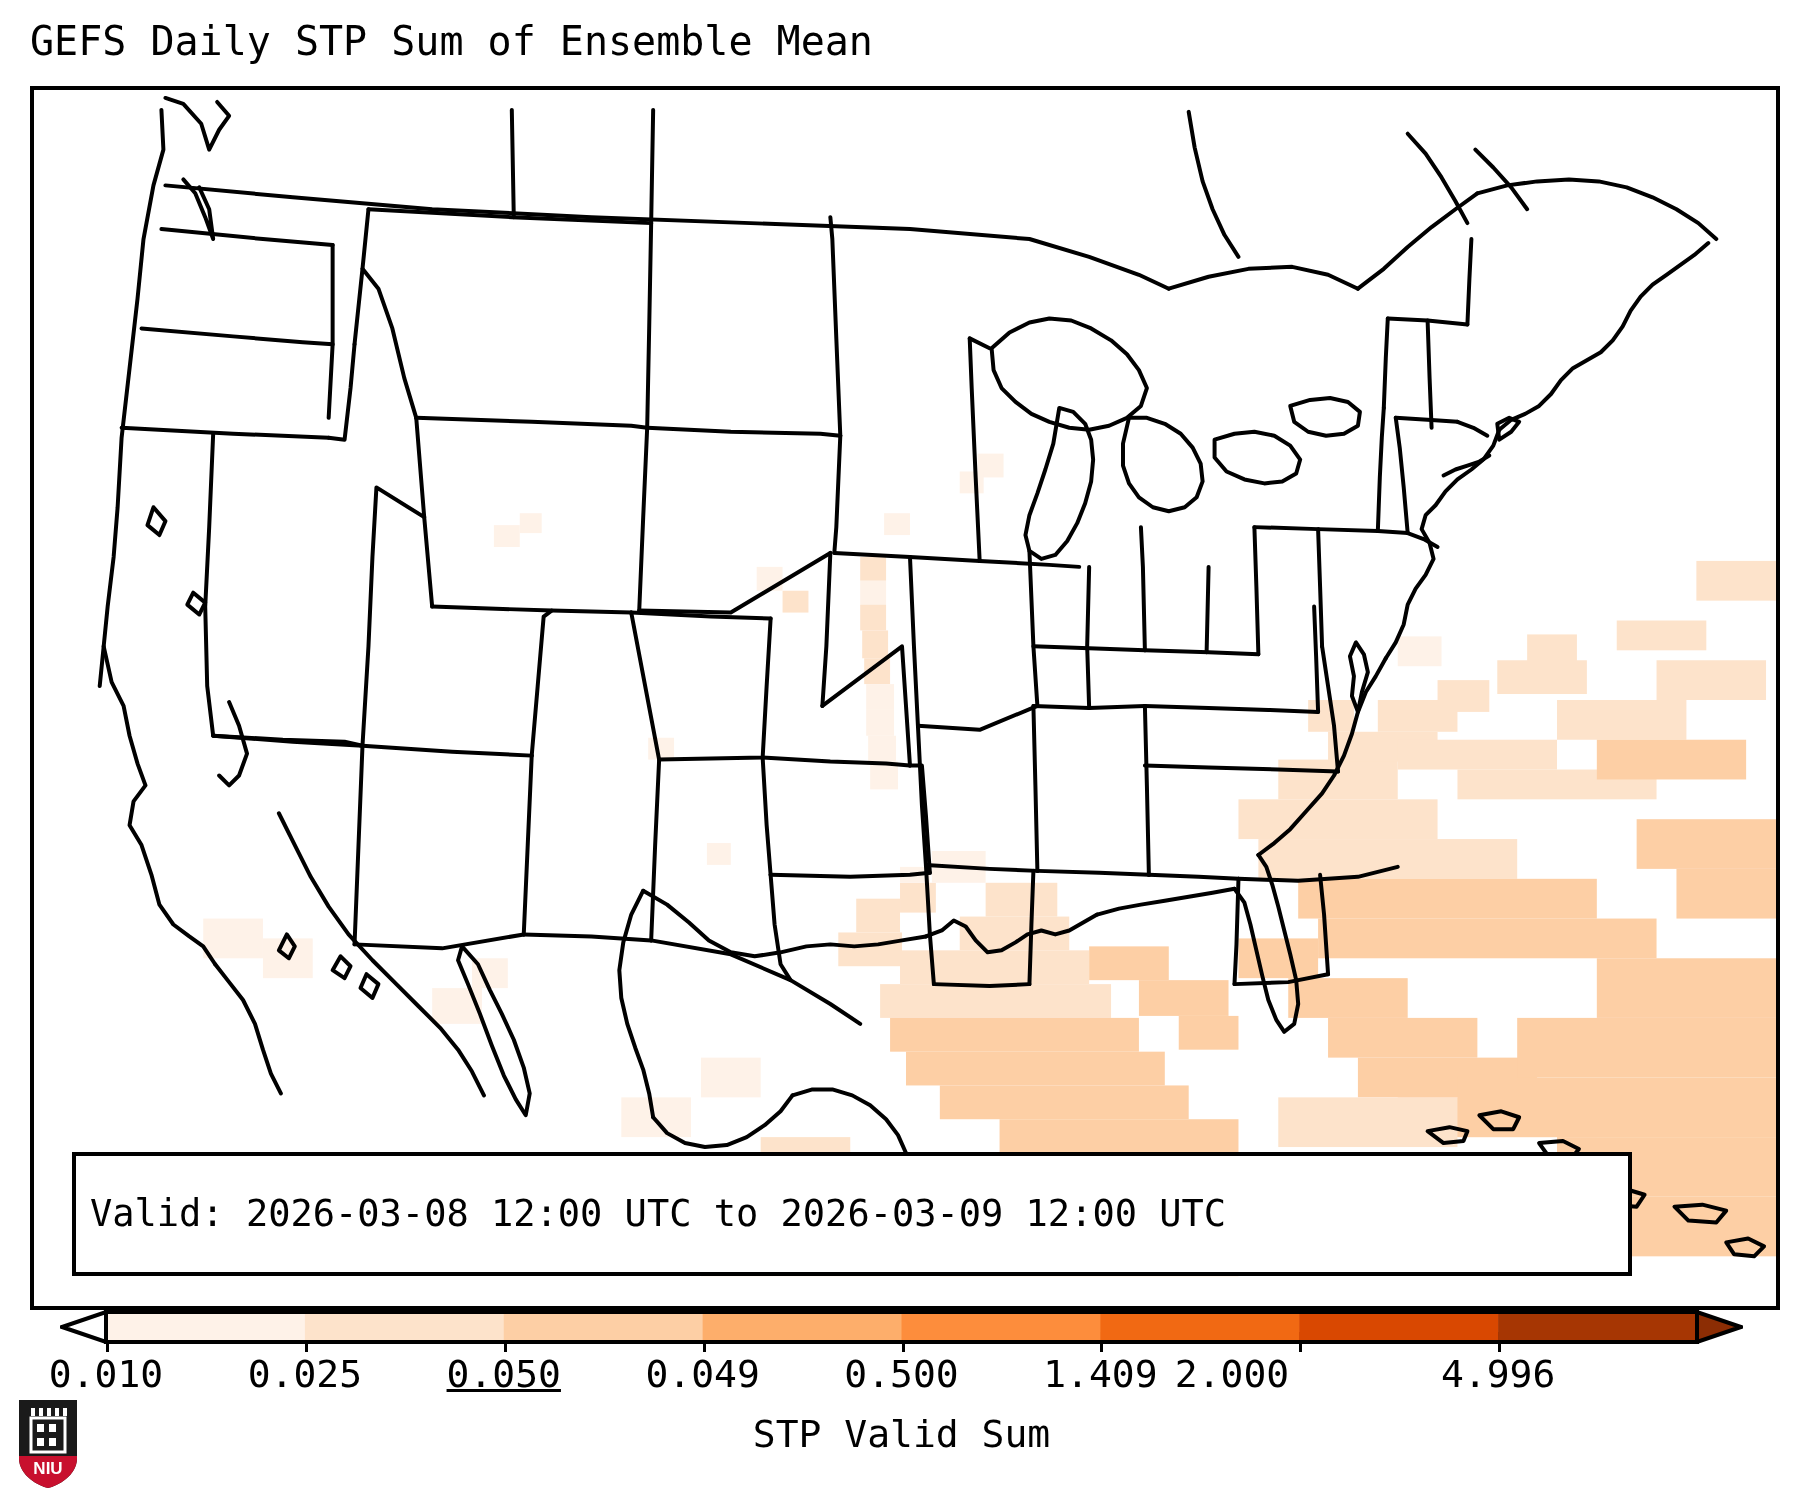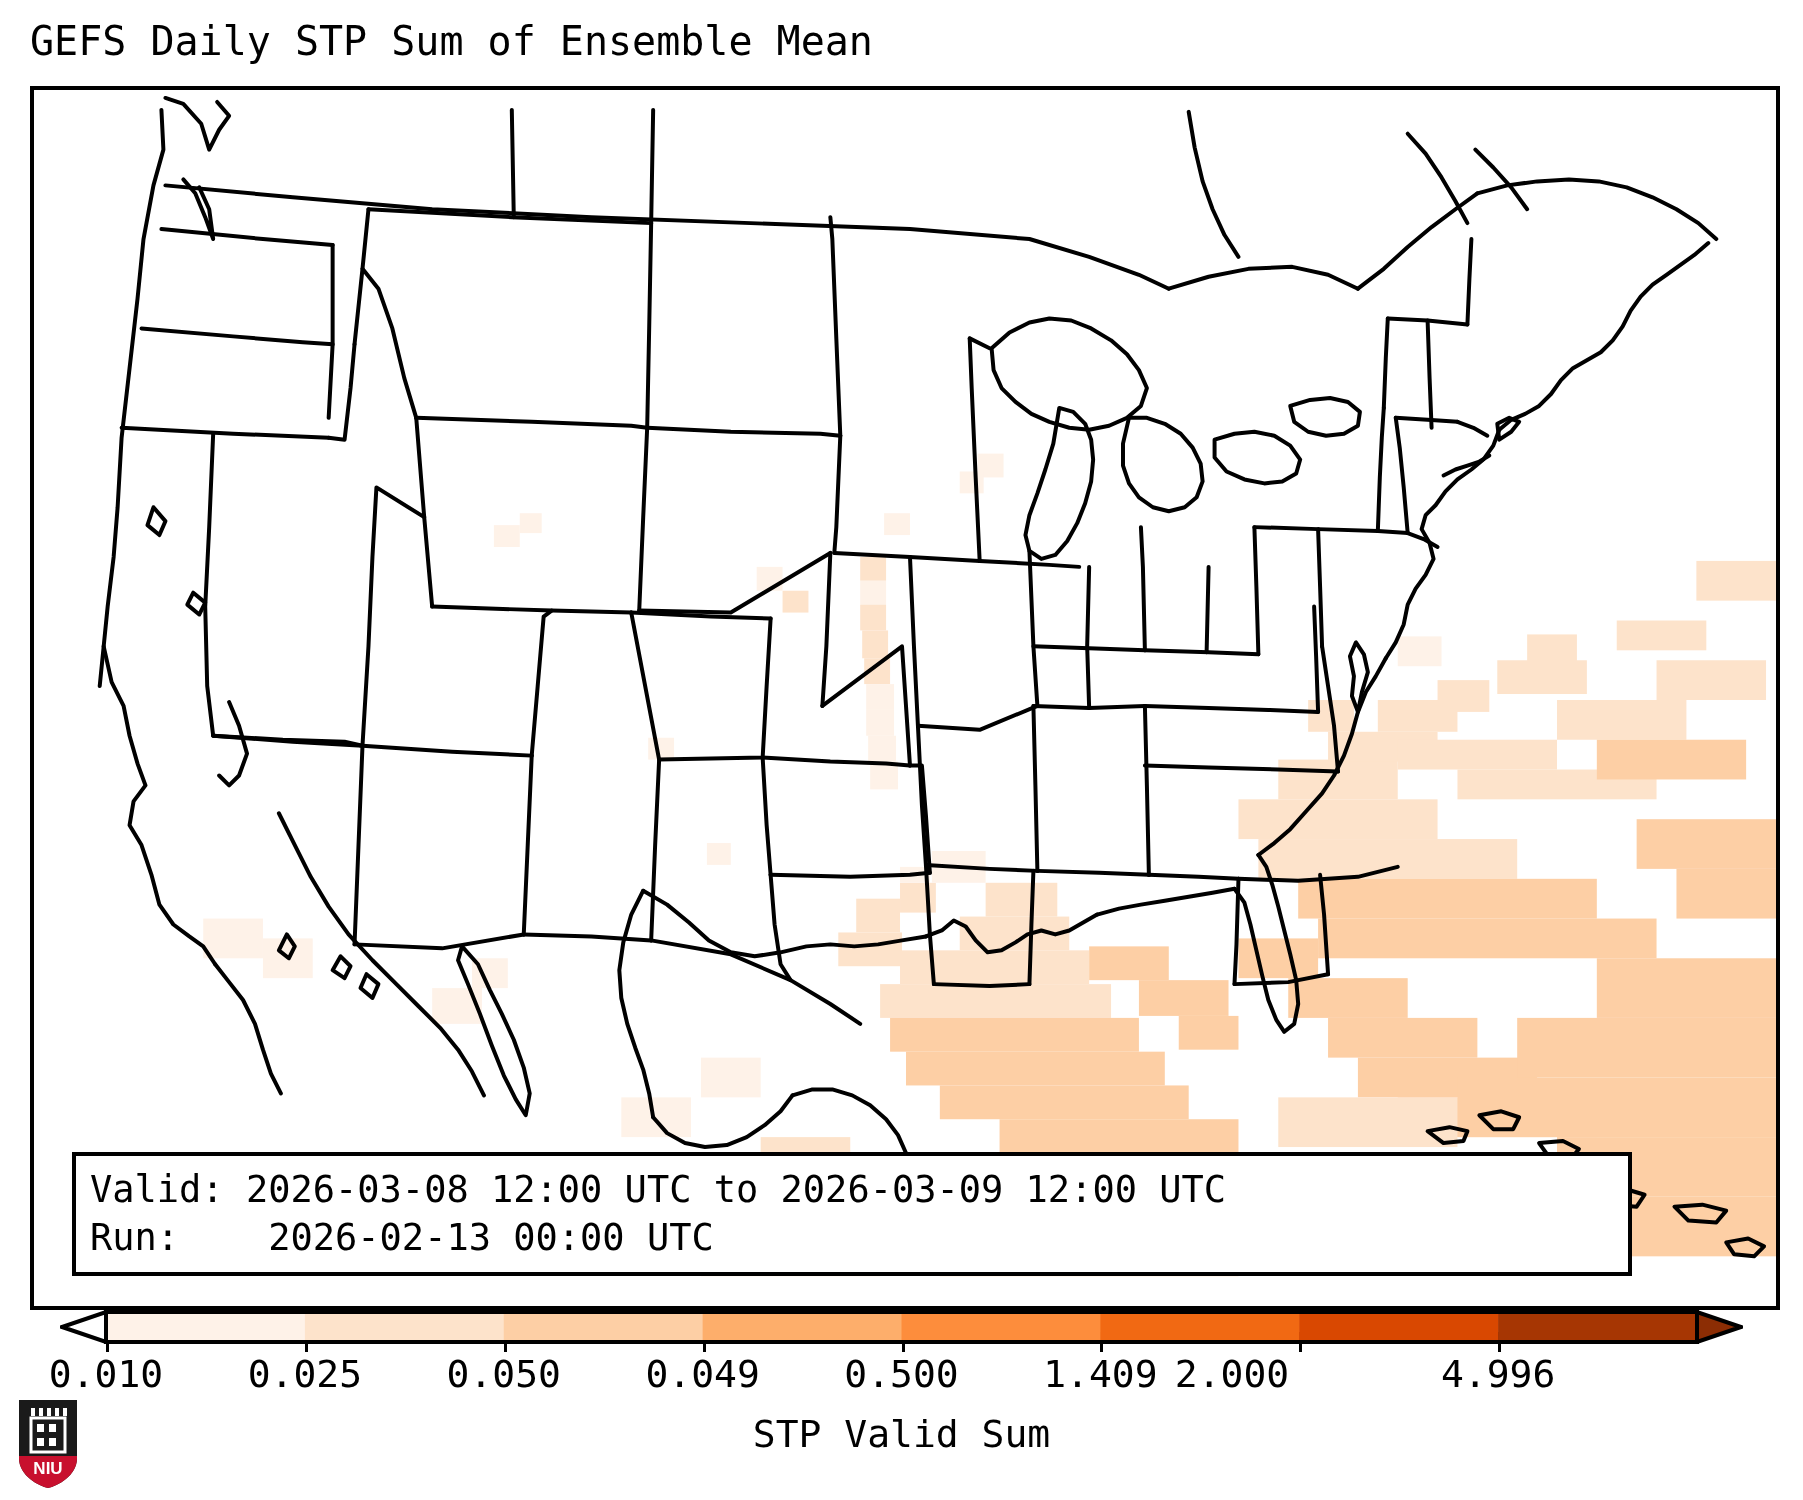--- a/index.html
+++ b/index.html
@@ -307,21 +307,20 @@
         <path d="M1290,442 L1292,500 L1294,560"></path>
         <path d="M1380,446 L1396,452 L1410,460"></path>
         <path d="M1430,334 L1446,340 L1460,348"></path>
       </g>
     </svg>
 
     <div style="position:absolute;left:38px;top:1062px;width:1560px;height:124px;
                 border:4px solid #000;box-sizing:border-box;background:#ffffff;
                 display:flex;flex-direction:column;justify-content:center;padding-left:14px;">
       <div class="info-line">Valid: 2026-03-08 12:00 UTC to 2026-03-09 12:00 UTC</div>
-      <div class="info-line">Run:    2026-02-13 00:00 UTC</div>
     </div>
 
   </div>
 </div>
 
 <div id="cbar-wrap">
   <svg id="cbar-svg" viewBox="0 0 1683 34" preserveAspectRatio="none">
       <polygon points="46,2 46,32 2,17" fill="#FFFFFF" stroke="#000" stroke-width="4"></polygon>
       <rect x="46" y="2" width="199.475" height="30" fill="#FEF2E8"></rect>
       <rect x="244.875" y="2" width="199.475" height="30" fill="#FDE3CB"></rect>
@@ -341,21 +340,21 @@
     <div class="tickmark" style="left: 443.75px;"></div>
     <div class="tickmark" style="left: 642.625px;"></div>
     <div class="tickmark" style="left: 841.5px;"></div>
     <div class="tickmark" style="left: 1040.38px;"></div>
     <div class="tickmark" style="left: 1239.25px;"></div>
     <div class="tickmark" style="left: 1438.12px;"></div>
   </div>
 <div id="cbar-labels">
     <div class="cbar-label" style="left: 106px;">0.010</div>
     <div class="cbar-label" style="left: 304.875px;">0.025</div>
-    <div class="cbar-label" style="left: 503.75px;">0.050</div>
+    <div class="cbar-label" style="left: 503.75px; text-decoration: underline;">0.050</div>
     <div class="cbar-label" style="left: 702.625px;">0.049</div>
     <div class="cbar-label" style="left: 901.5px;">0.500</div>
     <div class="cbar-label" style="left: 1100.38px;">1.409</div>
     <div class="cbar-label" style="left: 1232px;">2.000</div>
     <div class="cbar-label" style="left: 1498.12px;">4.996</div>
   </div>
 <div id="cbar-axis-label">STP Valid Sum</div>
 
 <svg id="niu-logo" viewBox="0 0 62 92">
   <path d="M2,2 H60 V60 C60,78 40,88 31,90 C22,88 2,78 2,60 Z" fill="#1A1A1A"></path>

